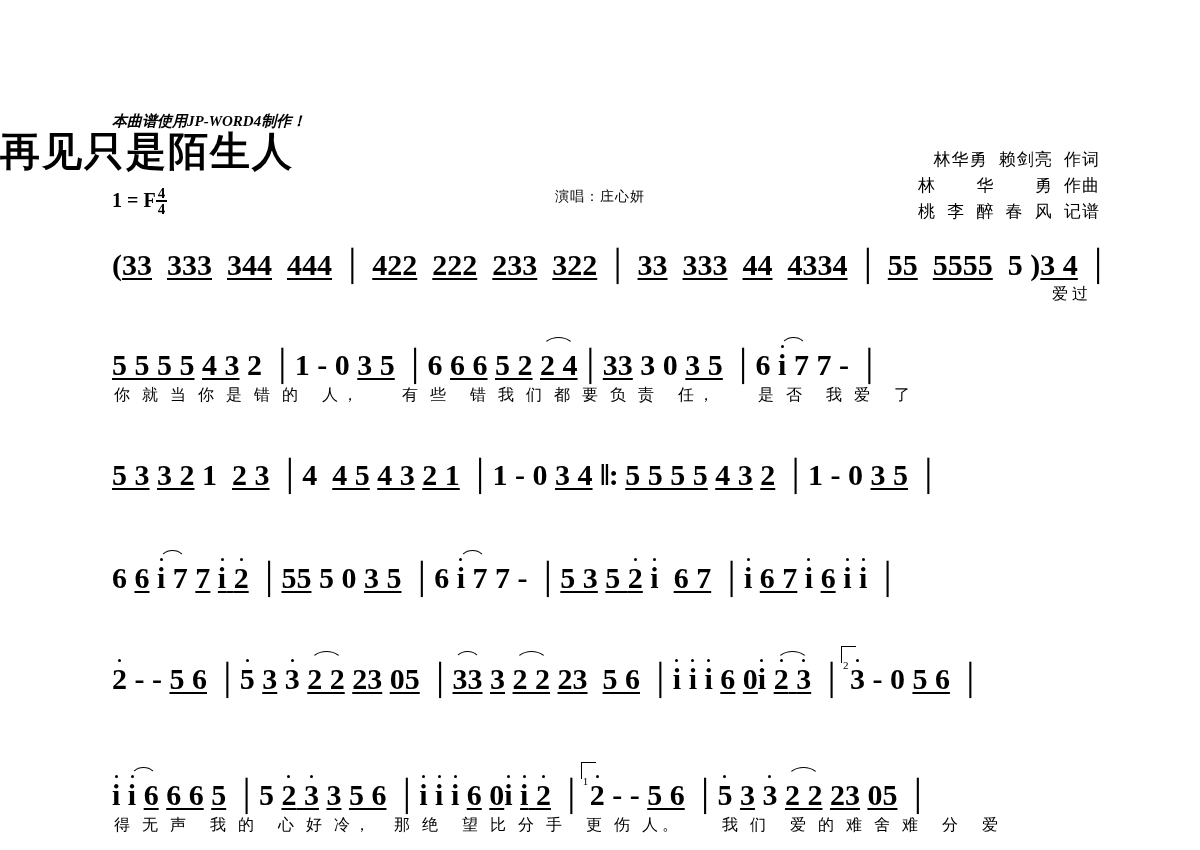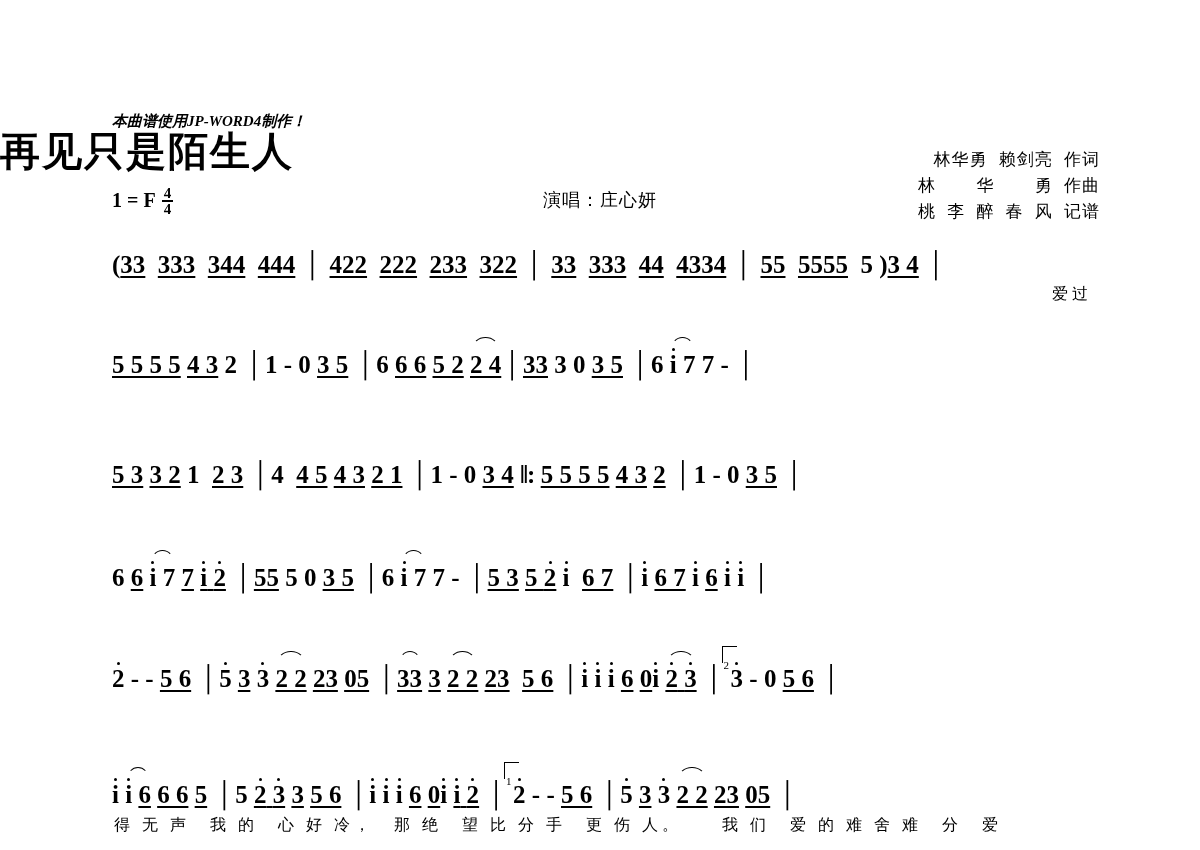--- a/index.html
+++ b/index.html
@@ -44,21 +44,21 @@
     font-size: 40px;
     letter-spacing: 2px;
   }
   .singer {
     position: absolute;
     left: 0;
     top: 188px;
     width: 1200px;
     text-align: center;
     font-family: "Liberation Serif", serif;
-    font-size: 18px;
+    font-size: 14px;
     letter-spacing: 1px;
   }
   .credits {
     position: absolute;
     right: 100px;
     top: 148px;
     text-align: right;
     font-family: Liberation Mono, monospace;
     font-size: 17px;
     line-height: 26px;
@@ -68,42 +68,41 @@
 
   .keysig {
     position: absolute;
     left: 112px;
     top: 186px;
     font-family: "Liberation Serif", serif;
     font-weight: bold;
     font-size: 20px;
     display: flex;
     align-items: center;
-    gap: 6px;
   }
   .keysig .frac {
     display: inline-block;
     text-align: center;
     font-size: 15px;
     line-height: 12px;
     position: relative;
     top: 1px;
   }
   .keysig .frac .num { display: block; padding: 0 2px 1px 2px; border-bottom: 2px solid #000; }
   .keysig .frac .den { display: block; padding-top: 1px; }
 
   
   .system {
     position: absolute;
     left: 112px;
     width: 980px;
   }
   .notes {
     font-family: "Liberation Serif", serif;
-    font-size: 25px;
+    font-size: 30px;
     font-weight: bold;
     letter-spacing: 0px;
     white-space: pre;
     height: 34px;
     line-height: 34px;
   }
   .lyrics {
     font-family: "Liberation Serif", serif;
     font-size: 16px;
     letter-spacing: 4px;
@@ -203,20 +202,21 @@
     </span>
   </div>
 
   <div class="system" style="top:248px;">
     <div class="notes">(<span class="u">33</span>&nbsp; <span class="u">333</span>&nbsp; <span class="u">344</span>&nbsp; <span class="u">444</span>&nbsp;<span class="bar">│</span>&nbsp;<span class="u">422</span>&nbsp; <span class="u">222</span>&nbsp; <span class="u">233</span>&nbsp; <span class="u">322</span>&nbsp;<span class="bar">│</span>&nbsp;<span class="u">33</span>&nbsp; <span class="u">333</span>&nbsp; <span class="u">44</span>&nbsp; <span class="u">4334</span>&nbsp;<span class="bar">│</span>&nbsp;<span class="u">55</span>&nbsp; <span class="u">5555</span>&nbsp; 5 )<span class="u">3 4</span>&nbsp;<span class="bar">│</span></div>
   </div>
   <div class="pickup-lyric">爱过</div>
 
   <div class="system" style="top:348px;">
     <div class="notes"><span class="u">5 5 5 5</span> <span class="u">4 3</span> 2&nbsp;<span class="bar">│</span>1 - 0 <span class="u">3 5</span>&nbsp;<span class="bar">│</span>6 <span class="u">6 6</span> <span class="u">5 2</span> <span class="slur"><span class="u">2 4</span></span><span class="bar">│</span><span class="u">33</span> 3 0 <span class="u">3 5</span>&nbsp;<span class="bar">│</span>6 <span class="slur"><span class="dot-up">i</span> 7</span> 7 -&nbsp;<span class="bar">│</span></div>
+    <div class="lyrics">你 就 当 你 是 错 的　人，　　有 些　错 我 们 都 要 负 责　任，　　是 否　我 爱　了</div>
   </div>
 
   <div class="system" style="top:458px;">
     <div class="notes"><span class="u">5 3</span> <span class="u">3 2</span> 1&nbsp; <span class="u">2 3</span>&nbsp;<span class="bar">│</span>4&nbsp; <span class="u">4 5</span> <span class="u">4 3</span> <span class="u">2 1</span>&nbsp;<span class="bar">│</span>1 - 0 <span class="u">3 4</span>&nbsp;<span class="repeat">‖:</span> <span class="u">5 5 5 5</span> <span class="u">4 3</span> <span class="u">2</span>&nbsp;<span class="bar">│</span>1 - 0 <span class="u">3 5</span>&nbsp;<span class="bar">│</span></div>
   </div>
 
   <div class="system" style="top:545px;margin-top:16px;">
     <div class="notes">6 <span class="u">6</span> <span class="slur"><span class="dot-up">i</span> 7</span> <span class="u">7</span> <span class="u"><span class="dot-up">i</span> <span class="dot-up">2</span></span>&nbsp;<span class="bar">│</span><span class="u">55</span> 5 0 <span class="u">3 5</span>&nbsp;<span class="bar">│</span>6 <span class="slur"><span class="dot-up">i</span> 7</span> 7 -&nbsp;<span class="bar">│</span><span class="u">5 3</span> <span class="u">5 <span class="dot-up">2</span></span> <span class="dot-up">i</span>&nbsp; <span class="u">6 7</span>&nbsp;<span class="bar">│</span><span class="dot-up">i</span> <span class="u">6 7</span> <span class="dot-up">i</span> <span class="u">6</span> <span class="dot-up">i</span> <span class="dot-up">i</span>&nbsp;<span class="bar">│</span></div>
   </div>
 

